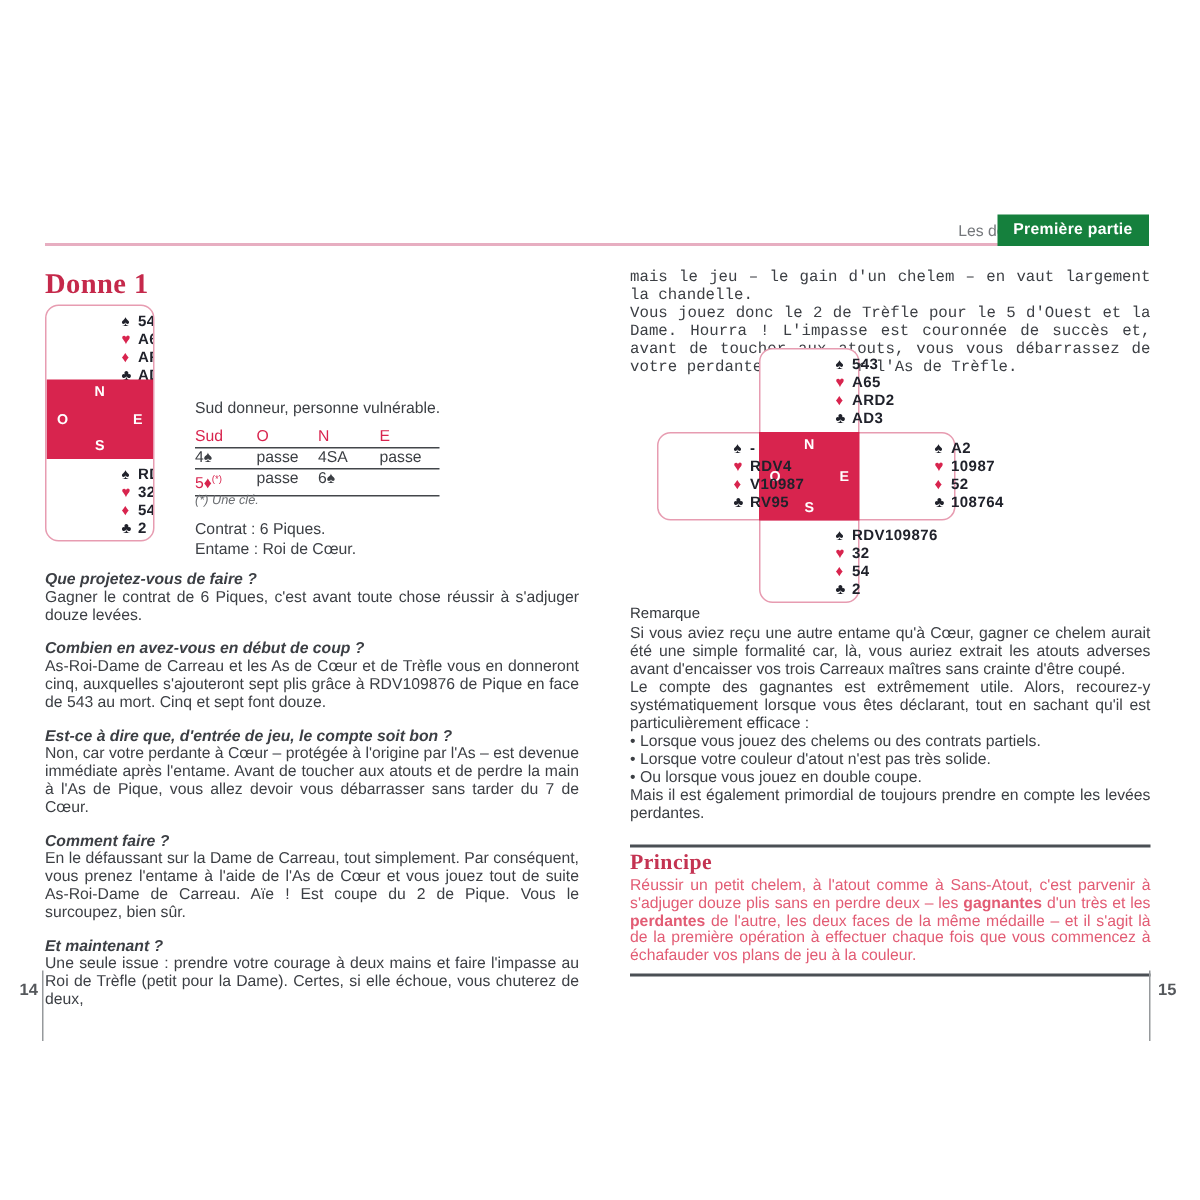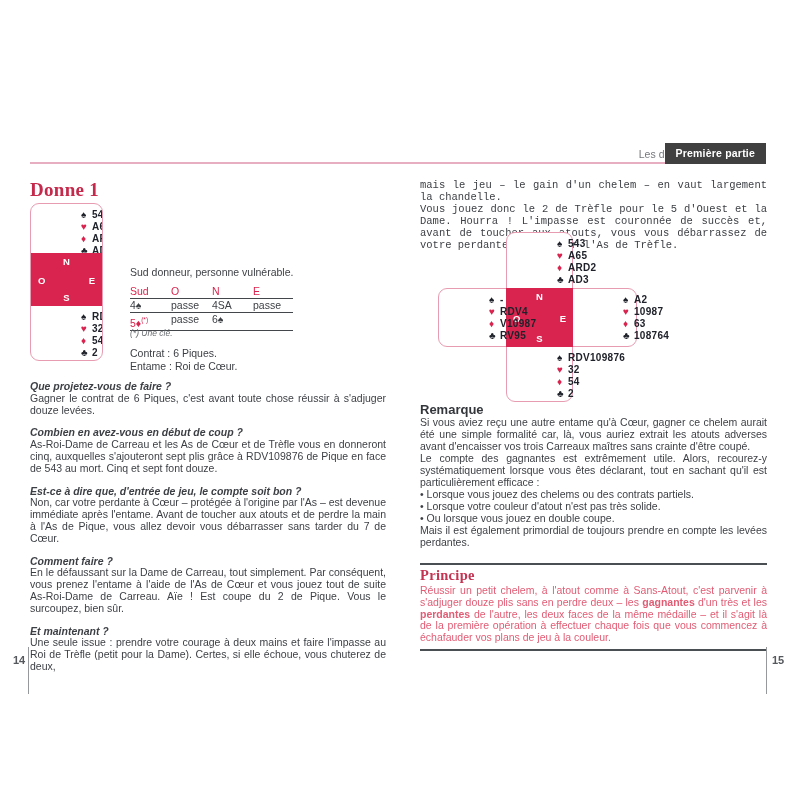--- a/index.html
+++ b/index.html
@@ -1,21 +1,21 @@
 <!DOCTYPE html>
 <html lang="fr"><head>
 <meta charset="utf-8">
 <style>
   html,body{margin:0;padding:0;background:#ffffff;}
   #page{position:relative;width:800px;height:800px;background:#ffffff;overflow:hidden;
         font-family:"Liberation Sans",sans-serif;color:#3c3f44;}
   
   .top-rule{position:absolute;left:30px;top:162px;width:736px;height:2px;background:#e7aec1;}
   .hdr-label{position:absolute;top:148px;right:104px;font-size:10.5px;color:#75787c;}
-  .hdr-badge{position:absolute;top:143px;right:34px;background:#404040;color:#ffffff;
+  .hdr-badge{position:absolute;top:143px;right:34px;background:#15803d;color:#ffffff;
              font-size:10.5px;font-weight:bold;padding:4px 11px 5px;letter-spacing:.2px;}
   
   .donne-title{position:absolute;left:30px;top:179px;font-family:"Liberation Serif",serif;
                font-weight:bold;font-size:19px;color:#c5294b;letter-spacing:.3px;}
   .diag-box{position:absolute;left:30px;top:203px;width:73px;height:158px;box-sizing:border-box;
             border:1.5px solid #e79cb1;border-radius:9px;overflow:hidden;background:#fff;}
   .hand{position:absolute;}
   .hand-line{font-weight:bold;font-size:10px;line-height:12px;color:#20222b;
              letter-spacing:.3px;white-space:nowrap;margin-left:44px;}
   .suit{display:inline-block;width:11px;font-size:10px;}
@@ -43,21 +43,21 @@
   
   .intro{position:absolute;left:420px;top:179px;width:347px;}
   .intro p{margin:0;font-size:10.5px;line-height:12px;text-align:justify;font-family:Liberation Mono, monospace;}
   .cross{position:absolute;left:438px;top:232px;width:200px;height:172px;}
   .v-box{position:absolute;left:68px;top:0;width:67px;height:170px;box-sizing:border-box;
          border:1.5px solid #e79cb1;border-radius:9px;background:#fff;}
   .h-box{position:absolute;left:0;top:56px;width:199px;height:59px;box-sizing:border-box;
          border:1.5px solid #e79cb1;border-radius:9px;background:#fff;}
   .center-red{left:68px;top:56px;width:67px;height:59px;z-index:2;}
   .remarque{position:absolute;left:420px;top:404px;width:347px;}
-  .remarque h3{margin:0;font-size:13px;line-height:12px;font-weight:bold;color:#33363b;}
+  .remarque h3{margin:0;font-size:10px;line-height:12px;font-weight:normal;color:#33363b;}
   .remarque p{margin:0;font-size:10.5px;line-height:12px;text-align:justify;}
   .remarque .bullet{text-align:left;}
   .principe{position:absolute;left:420px;top:563px;width:347px;border-top:2px solid #4a4f54;
             border-bottom:2px solid #4a4f54;padding:2px 0 5px;}
   .principe h3{margin:0 0 1px;font-family:"Liberation Serif",serif;font-weight:bold;
                font-size:14.5px;color:#c43352;letter-spacing:.3px;}
   .principe p{margin:0;font-size:10.5px;line-height:11.8px;text-align:justify;color:#e25c74;}
   .principe p b{color:#e25c74;}
   
   .pnum{position:absolute;top:654px;font-size:11px;font-weight:bold;color:#55585c;}
@@ -171,21 +171,21 @@
     </div>
     <div class="hand" style="left:7px;top:62px;z-index:3;">
       <div class="hand-line"><span class="suit blk">♠</span><span>-</span></div>
       <div class="hand-line"><span class="suit red">♥</span><span>RDV4</span></div>
       <div class="hand-line"><span class="suit red">♦</span><span>V10987</span></div>
       <div class="hand-line"><span class="suit blk">♣</span><span>RV95</span></div>
     </div>
     <div class="hand" style="left:141px;top:62px;z-index:3;">
       <div class="hand-line"><span class="suit blk">♠</span><span>A2</span></div>
       <div class="hand-line"><span class="suit red">♥</span><span>10987</span></div>
-      <div class="hand-line"><span class="suit red">♦</span><span>63</span></div>
+      <div class="hand-line"><span class="suit red">♦</span><span>52</span></div>
       <div class="hand-line"><span class="suit blk">♣</span><span>108764</span></div>
     </div>
     <div class="hand" style="left:75px;top:120px;z-index:3;">
       <div class="hand-line"><span class="suit blk">♠</span><span>RDV109876</span></div>
       <div class="hand-line"><span class="suit red">♥</span><span>32</span></div>
       <div class="hand-line"><span class="suit red">♦</span><span>54</span></div>
       <div class="hand-line"><span class="suit blk">♣</span><span>2</span></div>
     </div>
   </div>
 

